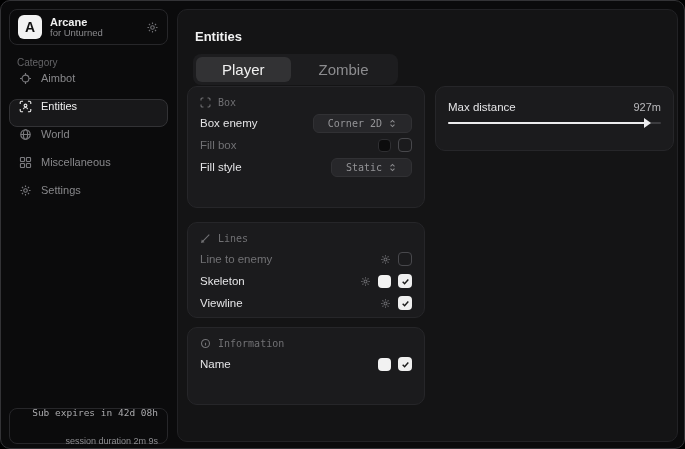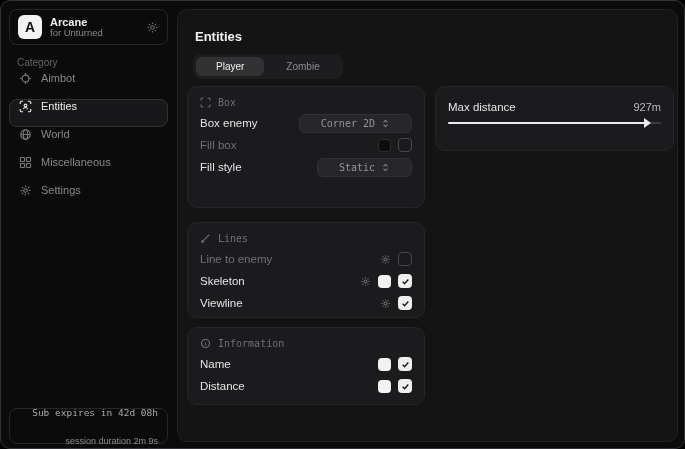--- a/index.html
+++ b/index.html
@@ -50,21 +50,21 @@
   
   .main {
     position:absolute; left:176px; top:8px; width:501px; height:433px;
     background:#141415; border:1px solid #222225; border-radius:10px;
   }
   .page-title { position:absolute; left:17px; top:19px; font-size:13px; font-weight:bold; color:#f2f2f2; }
   .tabs {
     position:absolute; left:15px; top:44px; display:inline-flex; gap:2px;
     background:#1d1d1f; border-radius:8px; padding:3px;
   }
-  .tab { font-size:10px; color:#8c8c8f; padding:4px 20px; border-radius:6px; cursor:default; }
+  .tab { font-size:15px; color:#8c8c8f; padding:4px 26px; border-radius:6px; cursor:default; }
   .tab.selected { background:#323234; color:#f0f0f0; }
   
   .card {
     position:absolute; background:#1b1b1d; border:1px solid #262629;
     border-radius:10px; padding:10px 12px;
   }
   .card-box { left:9px; top:76px; width:238px; height:122px; }
   .card-lines { left:9px; top:212px; width:238px; height:96px; }
   .card-info { left:9px; top:317px; width:238px; height:78px; }
   .card-general { left:257px; top:76px; width:239px; height:65px; }
@@ -86,21 +86,21 @@
   .swatch.black { background:#0c0c0d; border:1px solid #2e2e31; }
   .checkbox {
     width:14px; height:14px; border-radius:4px; display:flex;
     align-items:center; justify-content:center;
   }
   .checkbox.checked { background:#efefef; color:#1a1a1a; }
   .checkbox.unchecked { border:1.5px solid #48484c; background:transparent; }
   .dropdown {
     display:flex; align-items:center; gap:6px;
     background:#27272a; border:1px solid #313134; border-radius:6px;
-    padding:3px 21px; color:#949497;
+    padding:3px 14px; color:#949497;
     font-family:"DejaVu Sans Mono", monospace; font-size:10px; cursor:default;
   }
   .dropdown .dicon { display:flex; color:#8a8a8d; }
   
   .slider-row { display:flex; align-items:center; justify-content:space-between; height:20px; }
   .slider-value { font-size:11px; color:#b9b9bc; }
   .slider {
     position:relative; height:8px; margin-top:2px; width:100%;
   }
   .slider-track {
@@ -324,31 +324,20 @@
         <span class="controls">
           <span class="swatch white"></span>
           <span class="checkbox checked">
             <svg width="9" height="9" viewBox="0 0 16 16" fill="none" stroke="currentColor" stroke-width="2.6">
                 <path d="M3 8.5l3.4 3.4L13 4.5"></path>
               </svg>
           </span>
         </span>
       </div>
 
-      <div class="row">
-        <span class="row-label">Distance</span>
-        <span class="controls">
-          <span class="swatch white"></span>
-          <span class="checkbox checked">
-            <svg width="9" height="9" viewBox="0 0 16 16" fill="none" stroke="currentColor" stroke-width="2.6">
-                <path d="M3 8.5l3.4 3.4L13 4.5"></path>
-              </svg>
-          </span>
-        </span>
-      </div>
     </div>
 
     <div class="card card-general">
 
       <div class="slider-row">
         <span class="row-label">Max distance</span>
         <span class="slider-value">927m</span>
       </div>
       <div class="slider">
         <div class="slider-track"></div>

